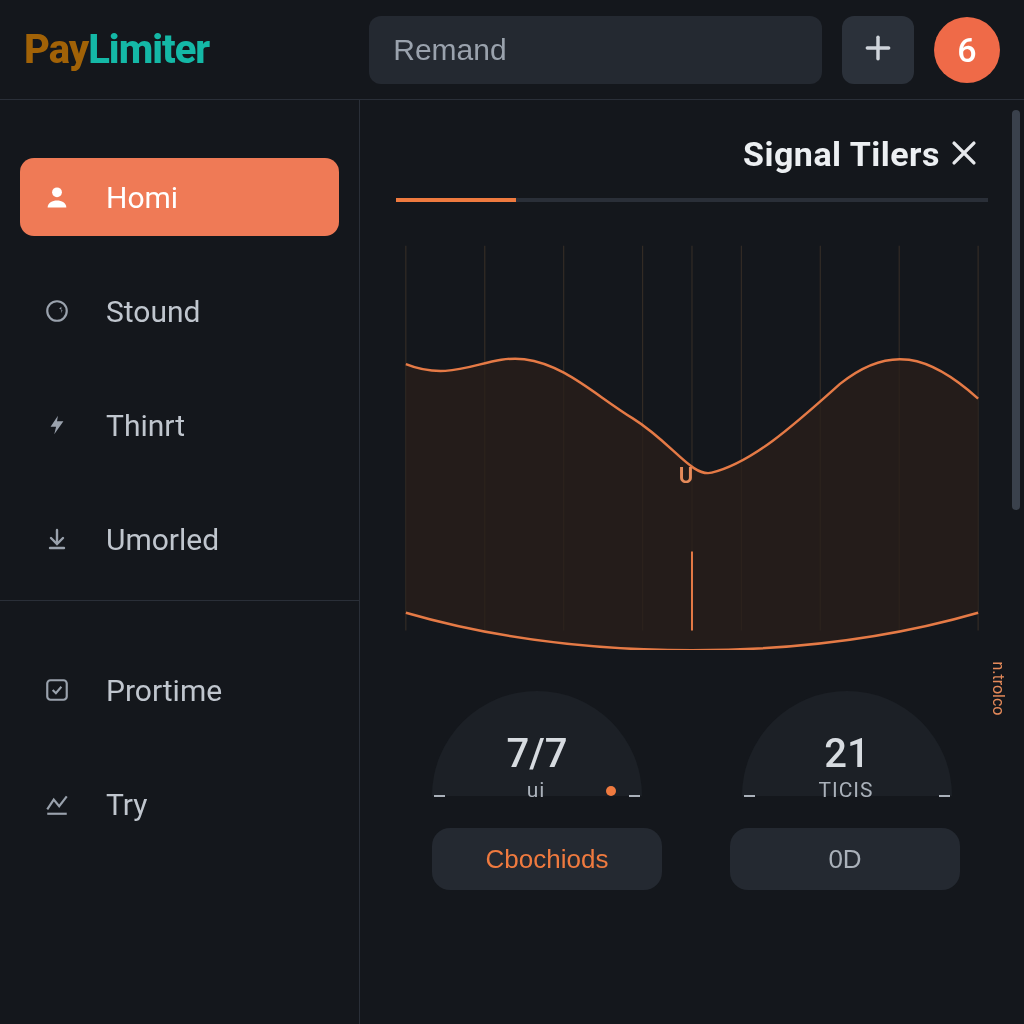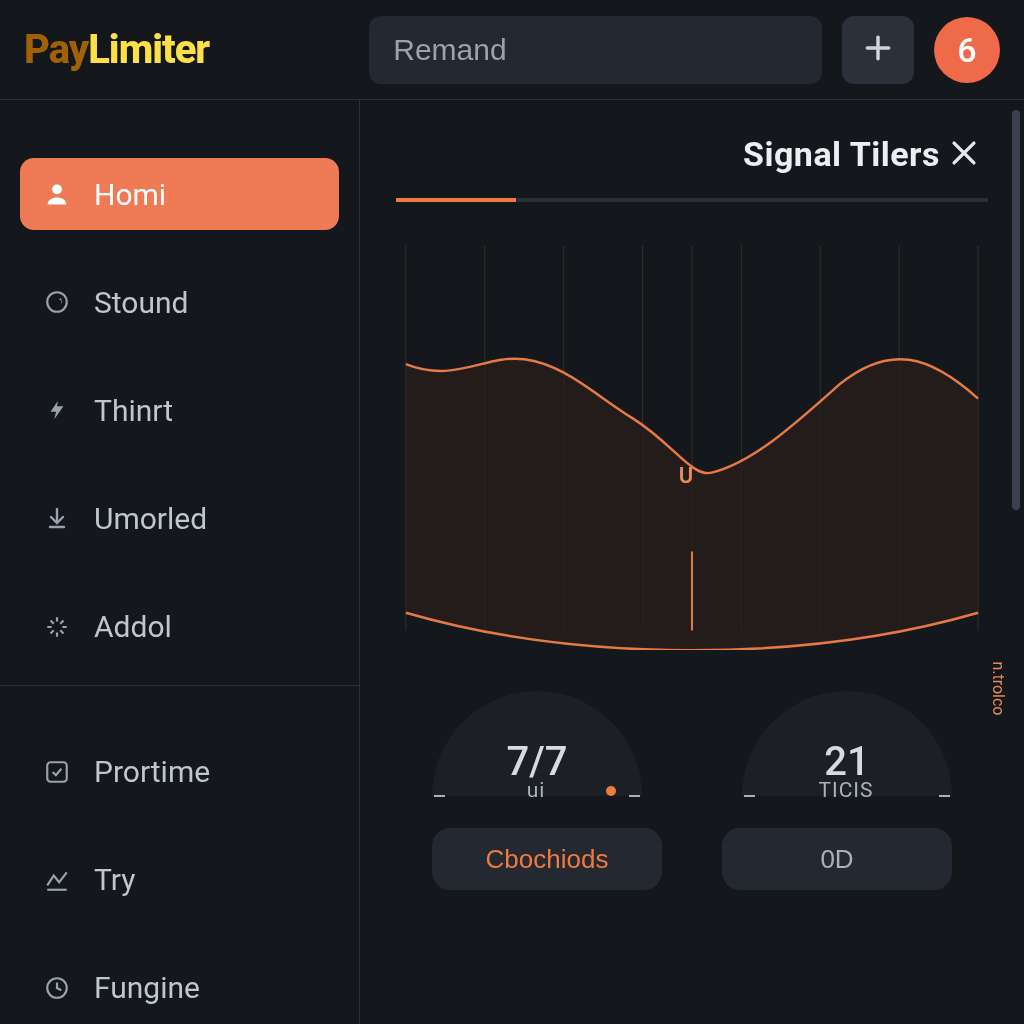--- a/index.html
+++ b/index.html
@@ -15,21 +15,21 @@
   .header {
     height: 100px;
     display: flex;
     align-items: center;
     padding: 0 24px;
     border-bottom: 1px solid #2a2f38;
     gap: 20px;
   }
   .logo { font-size: 40px; font-weight: 800; letter-spacing: -1px; }
   .logo .p1 { color: #a16207; }
-  .logo .p2 { color: #fde047; }
+  .logo .p2 { color: #14b8a6; }
   .search-input {
     flex: 1;
     height: 68px;
     background: #242931;
     border: none;
     border-radius: 12px;
     color: #9aa2ad;
     font-size: 30px;
     padding: 6px 24px;
     margin-left: 140px;
@@ -63,21 +63,21 @@
     border-right: 1px solid #2a2f38;
     padding: 30px 20px 0 20px;
     display: flex;
     flex-direction: column;
     gap: 8px;
   }
   .sidebar-item {
     height: 78px;
     display: flex;
     align-items: center;
-    gap: 22px;
+    gap: 34px;
     padding: 0 22px;
     border-radius: 14px;
     font-size: 30px;
     color: #c0c6ce;
     cursor: pointer;
     margin-top: 28px;
   }
   .sidebar-item.active {
     background: #ef7a56;
     color: #fff;
@@ -156,21 +156,21 @@
   }
   .gauge {
     width: 250px;
     position: relative;
     text-align: center;
   }
   .gauge svg { width: 250px; height: 140px; }
   .gauge-val {
     position: absolute;
     left: 0; right: 0;
-    top: 72px;
+    top: 64px;
     font-size: 40px;
     font-weight: 500;
     color: #d7dbe0;
   }
   .gauge-unit {
     position: absolute;
     left: 0; right: 2px;
     top: 112px;
     font-size: 21px;
     color: #aab1ba;
@@ -202,20 +202,21 @@
   }
   .pill-btn {
     min-width: 230px;
     height: 62px;
     background: #242931;
     border: none;
     border-radius: 18px;
     font-size: 26px;
     color: #aab1ba;
     cursor: pointer;
+    margin-left: 8px;
   }
   .pill-btn.accent { color: #ef7a3f; }
 
   
   .scroll {
     position: absolute;
     right: 4px; top: 110px;
     width: 8px; height: 400px;
     background: #3a414c;
     border-radius: 4px;
@@ -280,28 +281,20 @@
       <span class="icon">
         <svg width="24" height="26" viewBox="0 0 24 24" fill="none" stroke="#9aa2ad" stroke-width="2.4" stroke-linecap="round">
             <line x1="12" y1="3" x2="12" y2="16"></line>
             <polyline points="6 11 12 17 18 11"></polyline>
             <line x1="5" y1="21" x2="19" y2="21"></line>
           </svg>
       </span>
       <span>Umorled</span>
     </div>
 
-    <div class="sidebar-item">
-      <span class="icon">
-        <svg width="26" height="26" viewBox="0 0 24 24" fill="none" stroke="#9aa2ad" stroke-width="2">
-            <path d="M12 3v4M12 17v4M3 12h4M17 12h4M6 6l3 3M15 15l3 3M6 18l3-3M15 9l3-3"></path>
-          </svg>
-      </span>
-      <span>Addol</span>
-    </div>
 
     <div class="sidebar-sep"></div>
 
     <div class="sidebar-item">
       <span class="icon">
         <svg width="26" height="26" viewBox="0 0 24 24" fill="none" stroke="#9aa2ad" stroke-width="2">
             <rect x="3" y="3" width="18" height="18" rx="3"></rect>
             <path d="M8 12l3 3 5-6"></path>
           </svg>
       </span>
@@ -311,29 +304,20 @@
     <div class="sidebar-item">
       <span class="icon">
         <svg width="26" height="26" viewBox="0 0 24 24" fill="none" stroke="#9aa2ad" stroke-width="2">
             <polyline points="3 17 9 8 14 14 21 5"></polyline>
             <polyline points="3 21 21 21"></polyline>
           </svg>
       </span>
       <span>Try</span>
     </div>
 
-    <div class="sidebar-item">
-      <span class="icon">
-        <svg width="26" height="26" viewBox="0 0 24 24" fill="none" stroke="#9aa2ad" stroke-width="2">
-            <circle cx="12" cy="12" r="9"></circle>
-            <path d="M12 7v5l4 2"></path>
-          </svg>
-      </span>
-      <span>Fungine</span>
-    </div>
   </div>
 
   <div class="main">
     <div class="panel-head">
       <div class="panel-title">Signal Tilers</div>
       <button class="close-btn">
         <span class="icon">
           <svg width="34" height="34" viewBox="0 0 24 24" fill="none" stroke="#e6e8eb" stroke-width="2.4" stroke-linecap="round">
               <line x1="5" y1="5" x2="19" y2="19"></line>
               <line x1="19" y1="5" x2="5" y2="19"></line>

